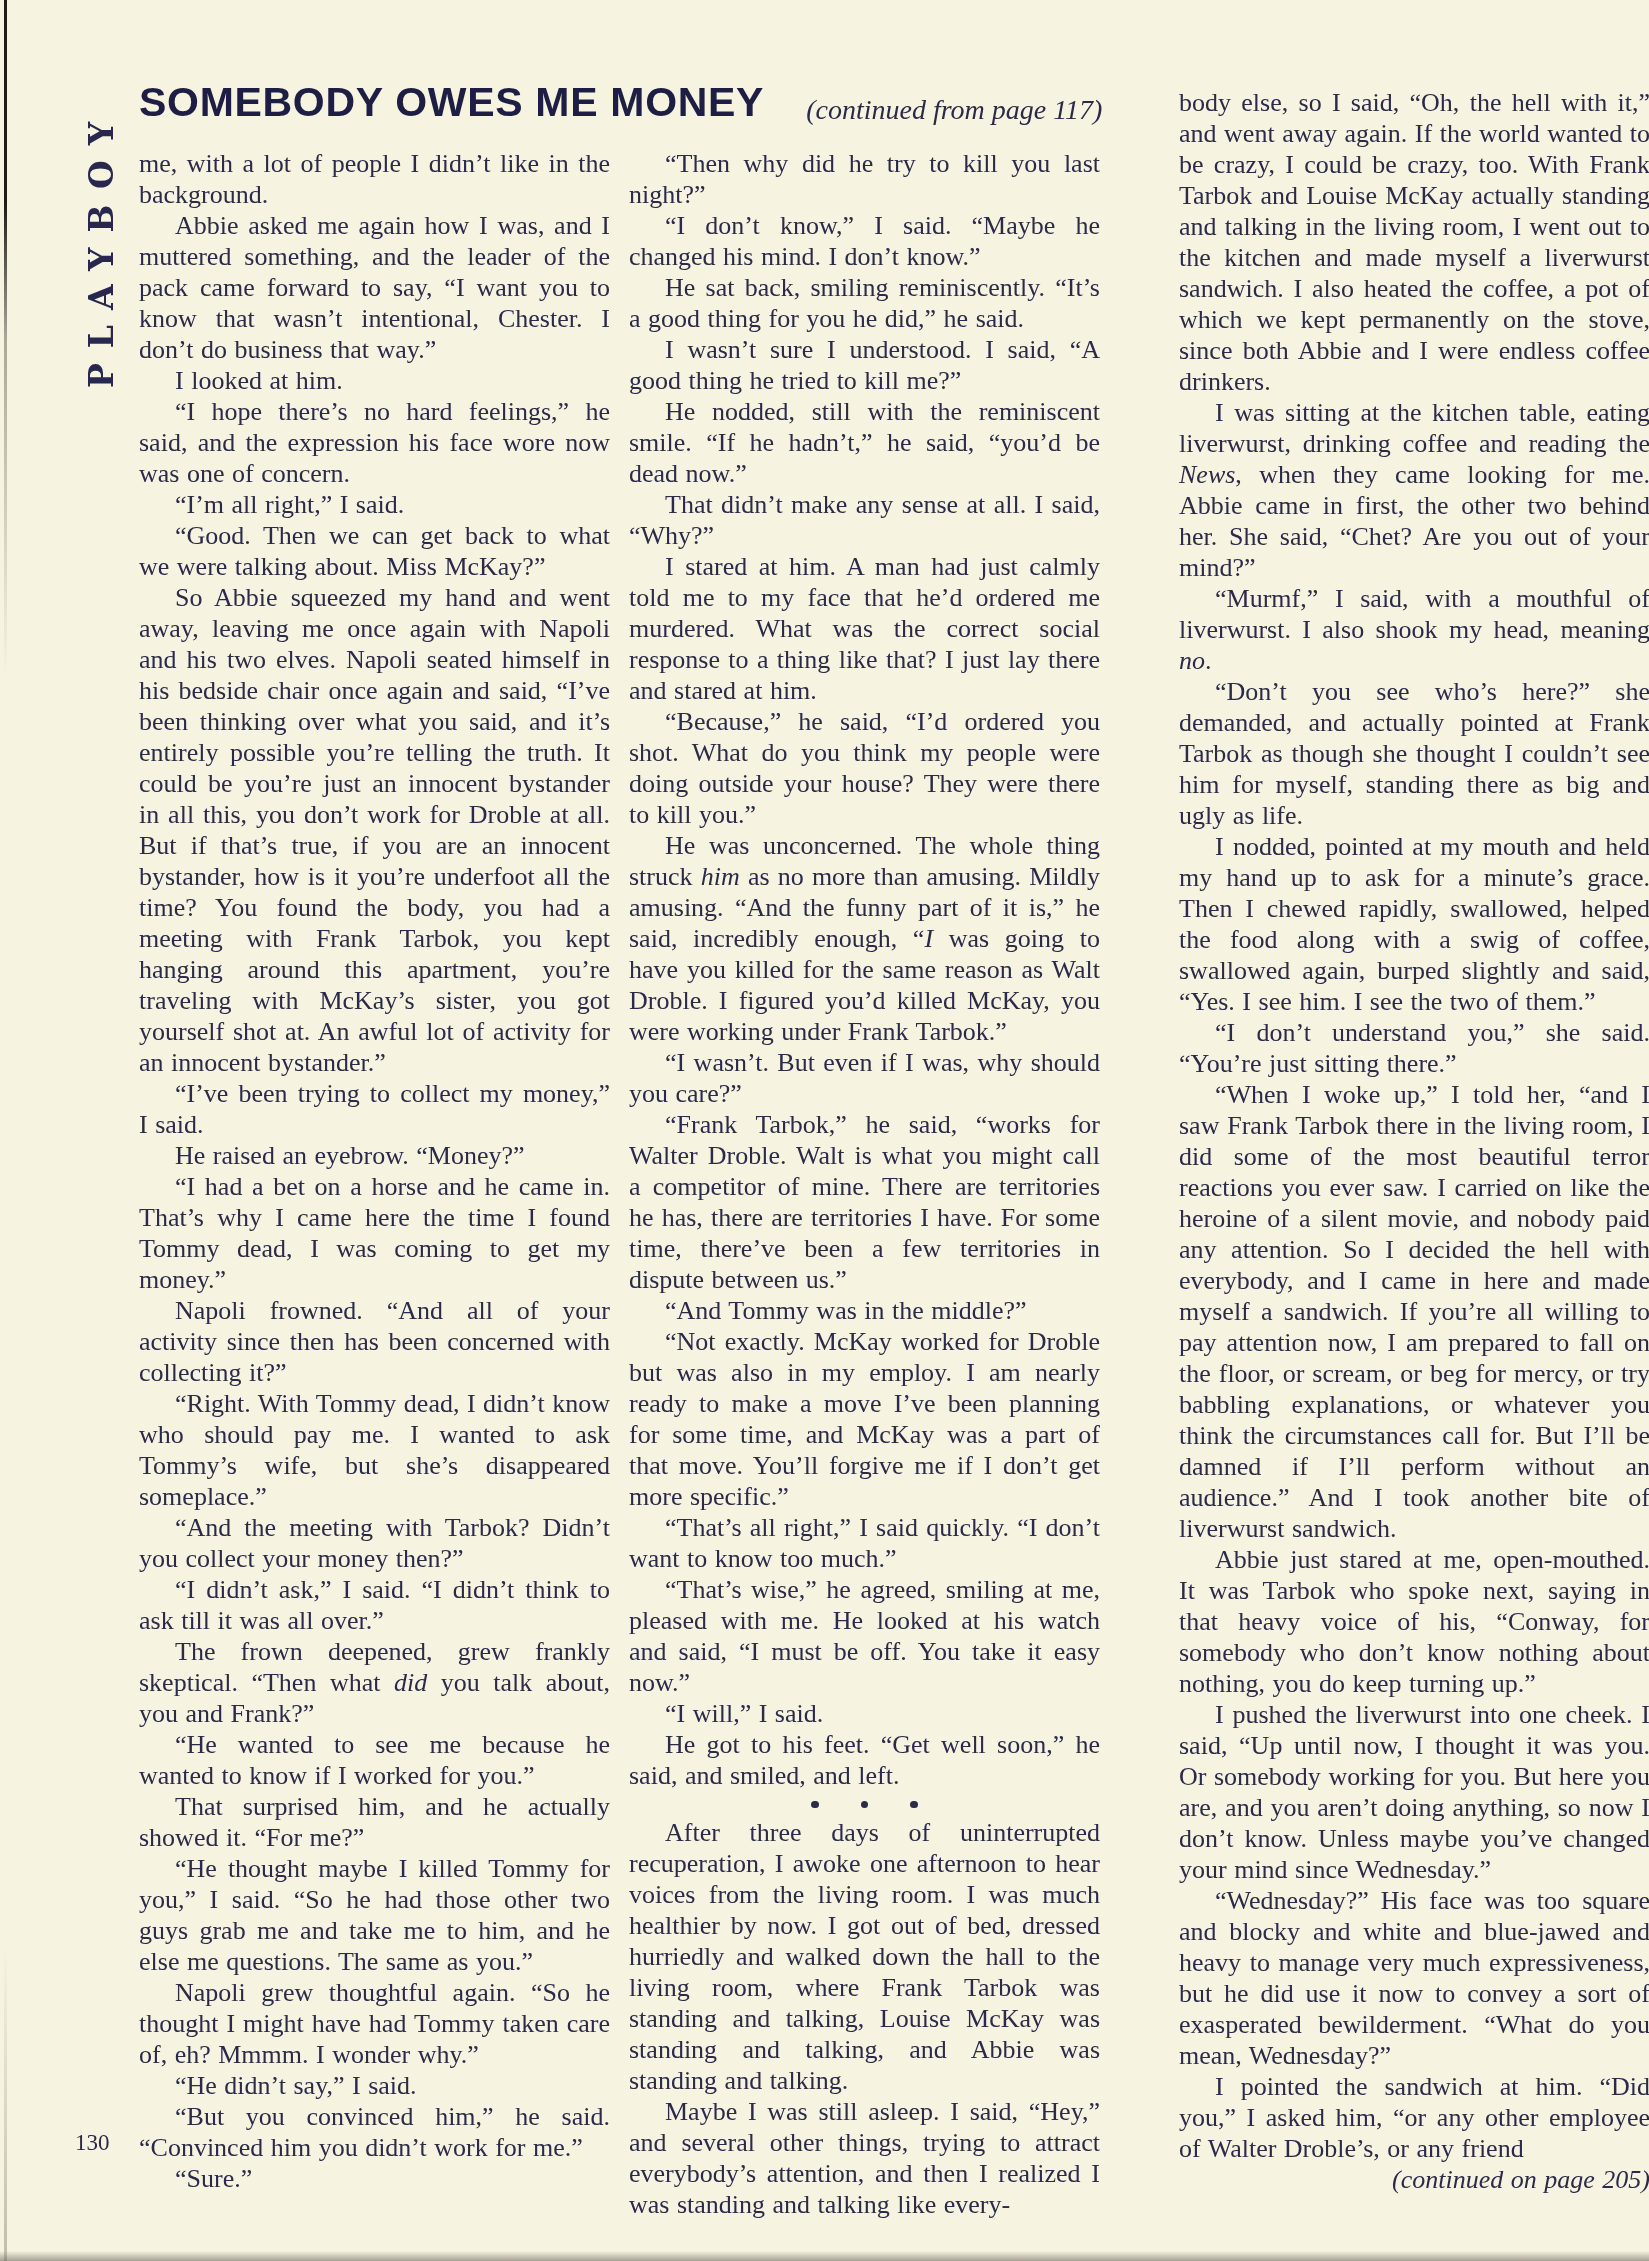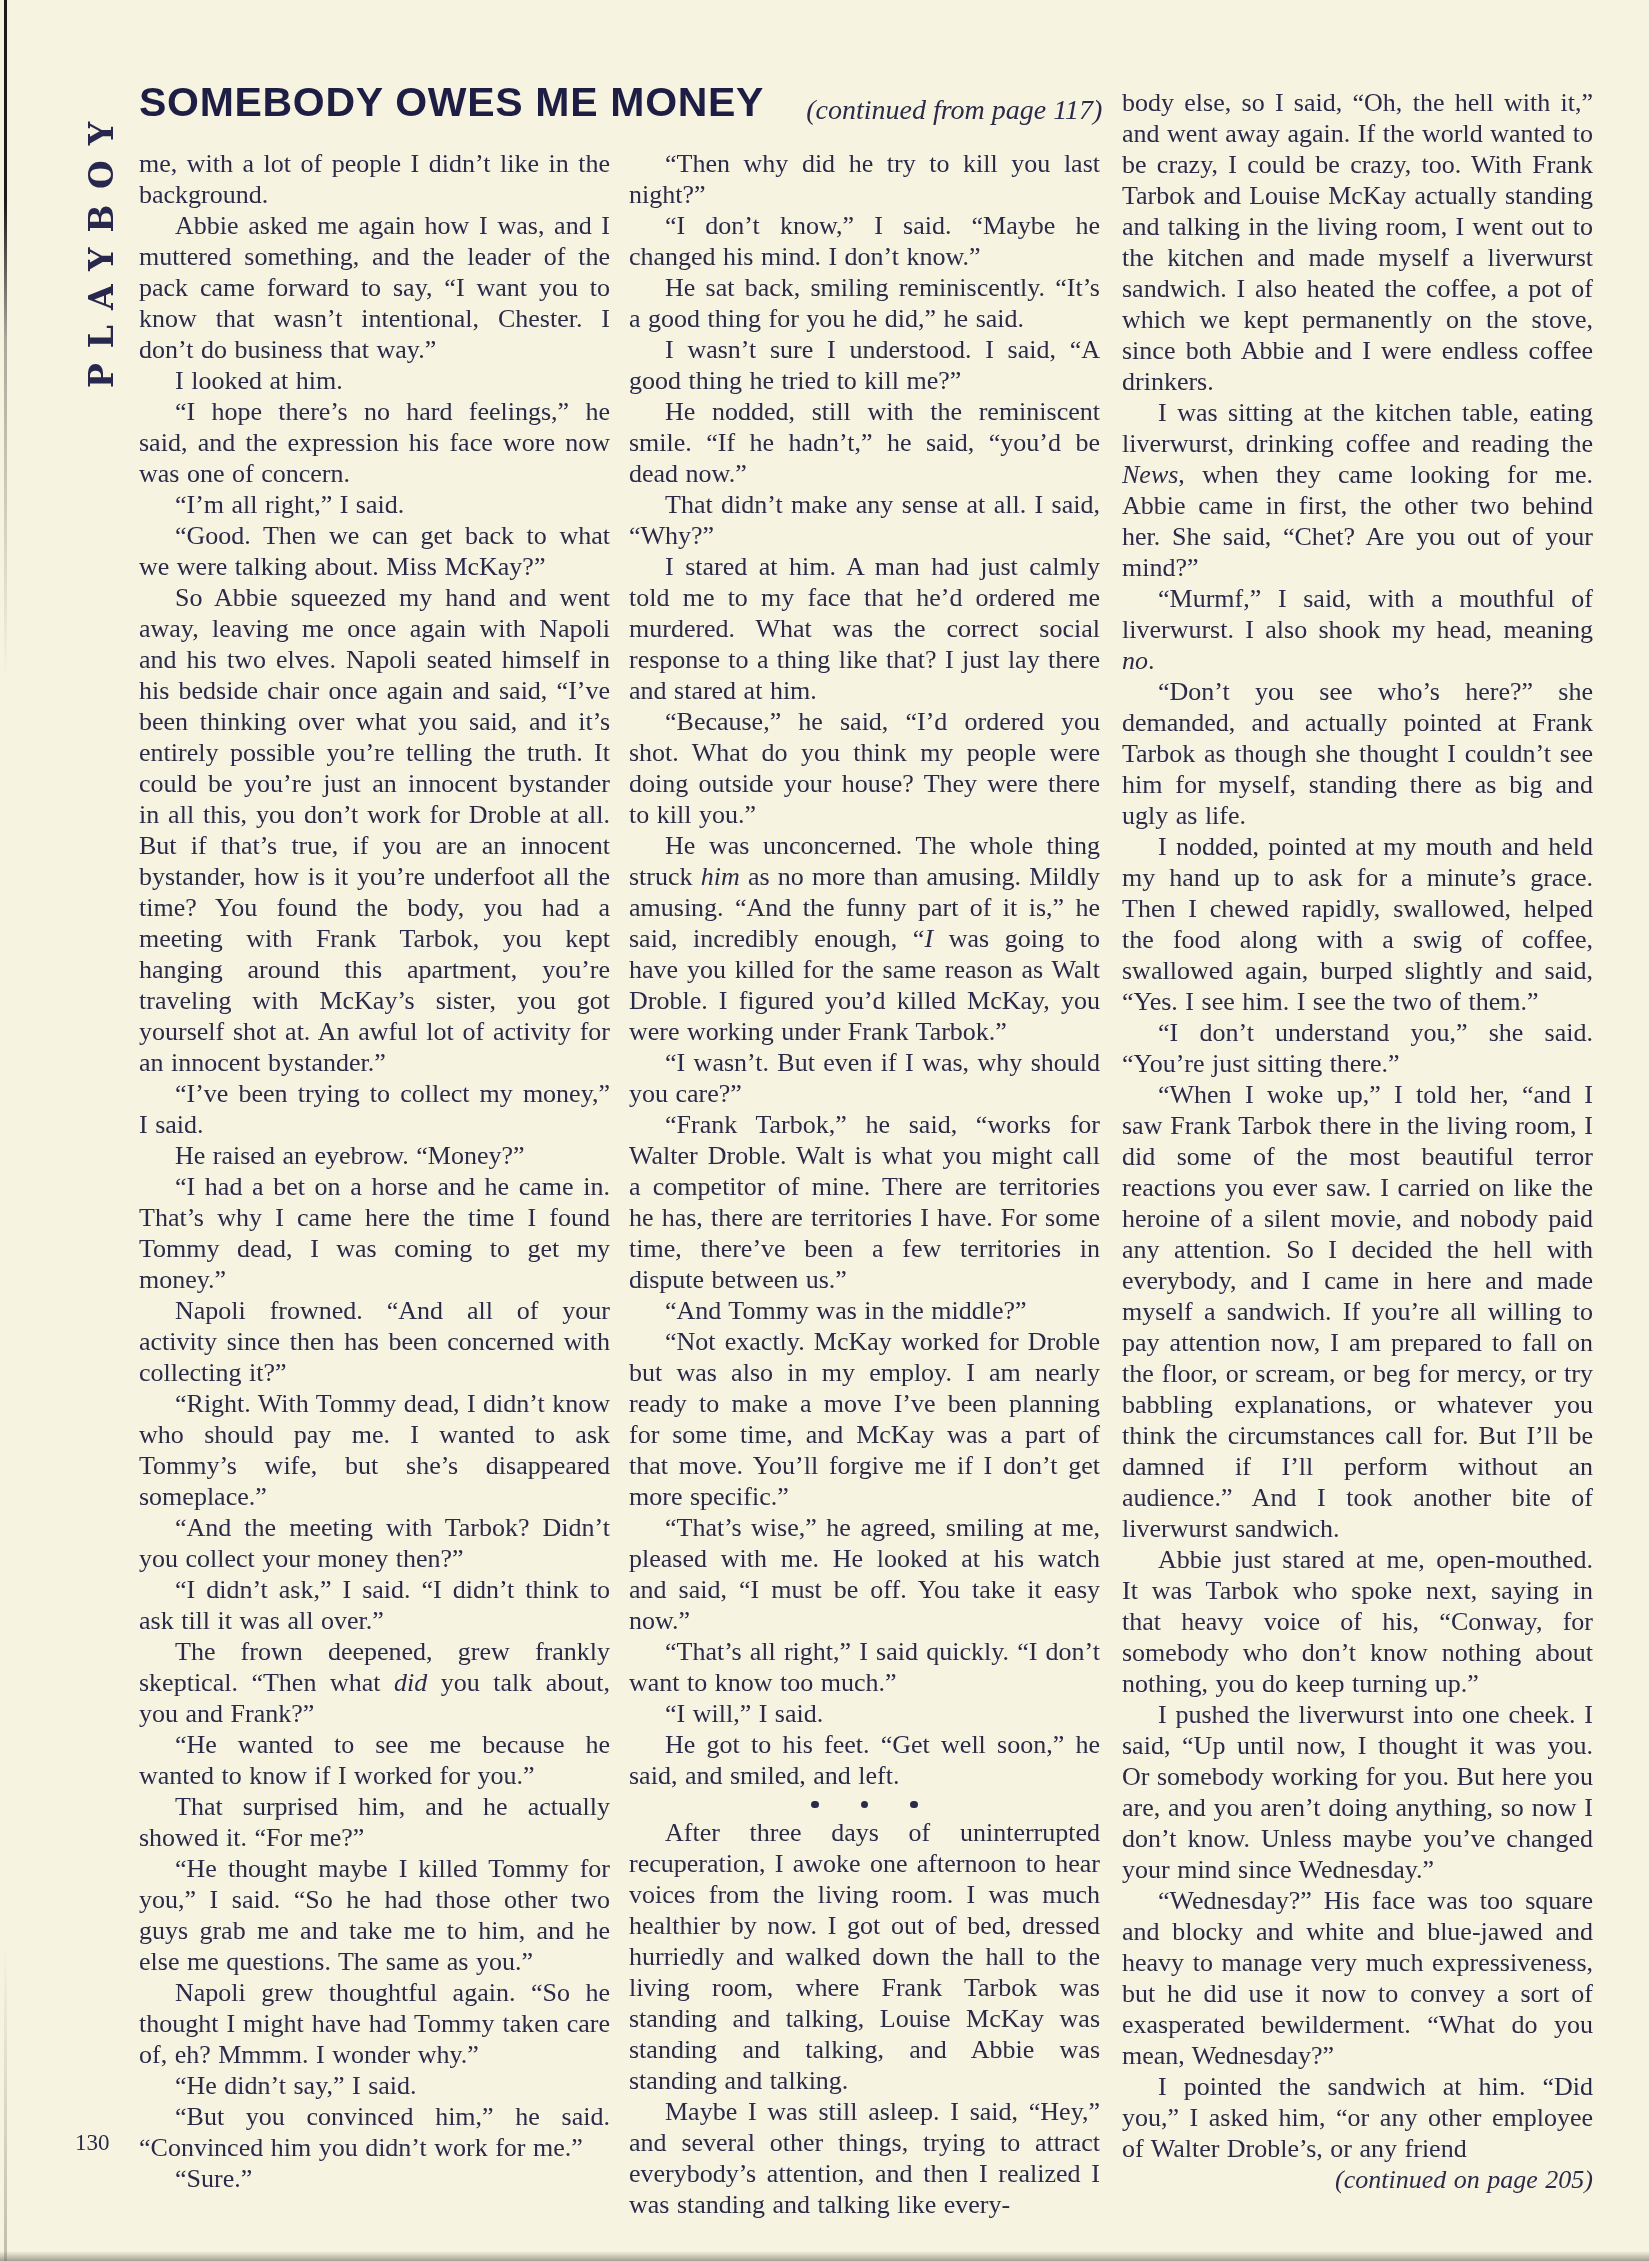--- a/index.html
+++ b/index.html
@@ -32,21 +32,21 @@
   .cont-from{
     font-style:italic;font-size:28px;margin-left:42px;color:#2b2b49;
   }
   .col{
     position:absolute;width:471px;
     font-size:26px;line-height:31px;word-spacing:1px;
     text-align:justify;color:#2b2b49;
   }
   #col1{left:139px;top:148px;}
   #col2{left:629px;top:148px;}
-  #col3{left:1122px;top:87px;}
+  #col3{left:1179px;top:87px;}
   .col p{margin:0;text-indent:36px;}
   .col p.noindent{text-indent:0;}
   .col p.align-right{text-align:right;text-indent:0;}
   .it{font-style:italic;}
   .dots{display:flex;justify-content:center;gap:42px;padding:9.6px 0 9px 0;}
   .dot{width:7.5px;height:7.5px;border-radius:50%;background:#2b2b49;}
   .pageno{
     position:absolute;left:75px;top:2130px;
     font-size:23px;color:#2b2b49;
   }
@@ -95,22 +95,22 @@
     <p><span>I wasn’t sure I understood. I said, “A good thing he tried to kill me?”</span></p>
     <p><span>He nodded, still with the reminiscent smile. “If he hadn’t,” he said, “you’d be dead now.”</span></p>
     <p><span>That didn’t make any sense at all. I said, “Why?”</span></p>
     <p><span>I stared at him. A man had just calmly told me to my face that he’d ordered me murdered. What was the correct social response to a thing like that? I just lay there and stared at him.</span></p>
     <p><span>“Because,” he said, “I’d ordered you shot. What do you think my people were doing outside your house? They were there to kill you.”</span></p>
     <p><span>He was unconcerned. The whole thing struck </span><span class="it">him</span><span> as no more than amusing. Mildly amusing. “And the funny part of it is,” he said, incredibly enough, “</span><span class="it">I</span><span> was going to have you killed for the same reason as Walt Droble. I figured you’d killed McKay, you were working under Frank Tarbok.”</span></p>
     <p><span>“I wasn’t. But even if I was, why should you care?”</span></p>
     <p><span>“Frank Tarbok,” he said, “works for Walter Droble. Walt is what you might call a competitor of mine. There are territories he has, there are territories I have. For some time, there’ve been a few territories in dispute between us.”</span></p>
     <p><span>“And Tommy was in the middle?”</span></p>
     <p><span>“Not exactly. McKay worked for Droble but was also in my employ. I am nearly ready to make a move I’ve been planning for some time, and McKay was a part of that move. You’ll forgive me if I don’t get more specific.”</span></p>
+    <p><span>“That’s all right,” I said quickly. “I don’t want to know too much.”</span></p>
     <p><span>“That’s wise,” he agreed, smiling at me, pleased with me. He looked at his watch and said, “I must be off. You take it easy now.”</span></p>
-    <p><span>“That’s all right,” I said quickly. “I don’t want to know too much.”</span></p>
     <p><span>“I will,” I said.</span></p>
     <p><span>He got to his feet. “Get well soon,” he said, and smiled, and left.</span></p>
     <div class="dots">
       <span class="dot"></span>
       <span class="dot"></span>
       <span class="dot"></span>
     </div>
     <p><span>After three days of uninterrupted recuperation, I awoke one afternoon to hear voices from the living room. I was much healthier by now. I got out of bed, dressed hurriedly and walked down the hall to the living room, where Frank Tarbok was standing and talking, Louise McKay was standing and talking, and Abbie was standing and talking.</span></p>
     <p><span>Maybe I was still asleep. I said, “Hey,” and several other things, trying to attract everybody’s attention, and then I realized I was standing and talking like every-</span></p>
   </div>

